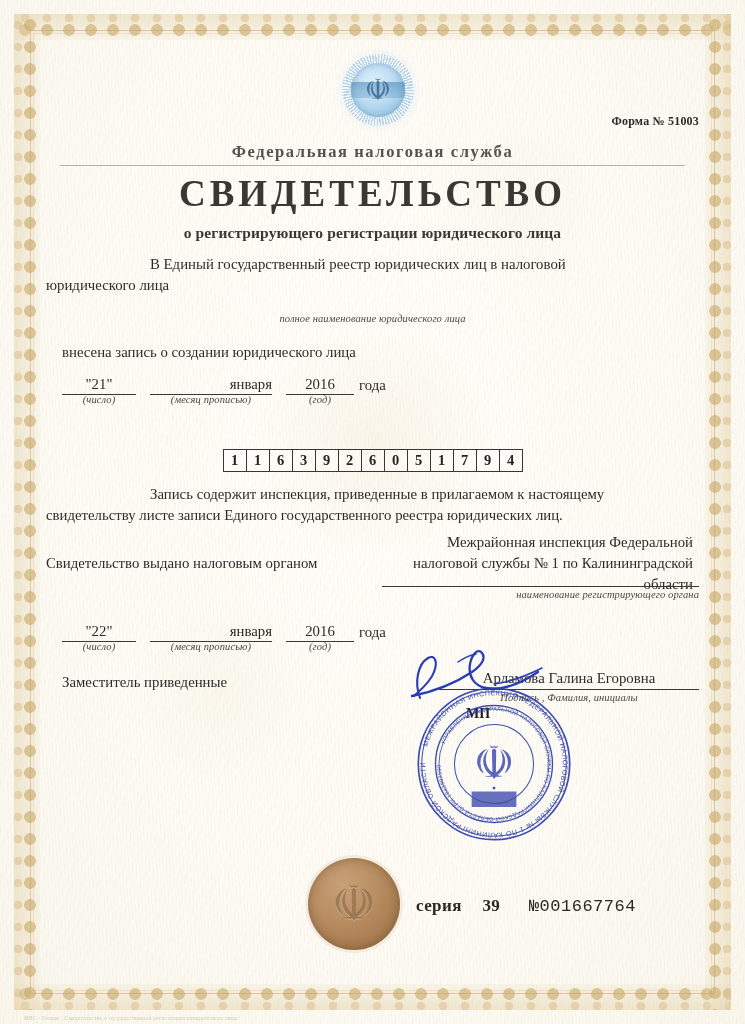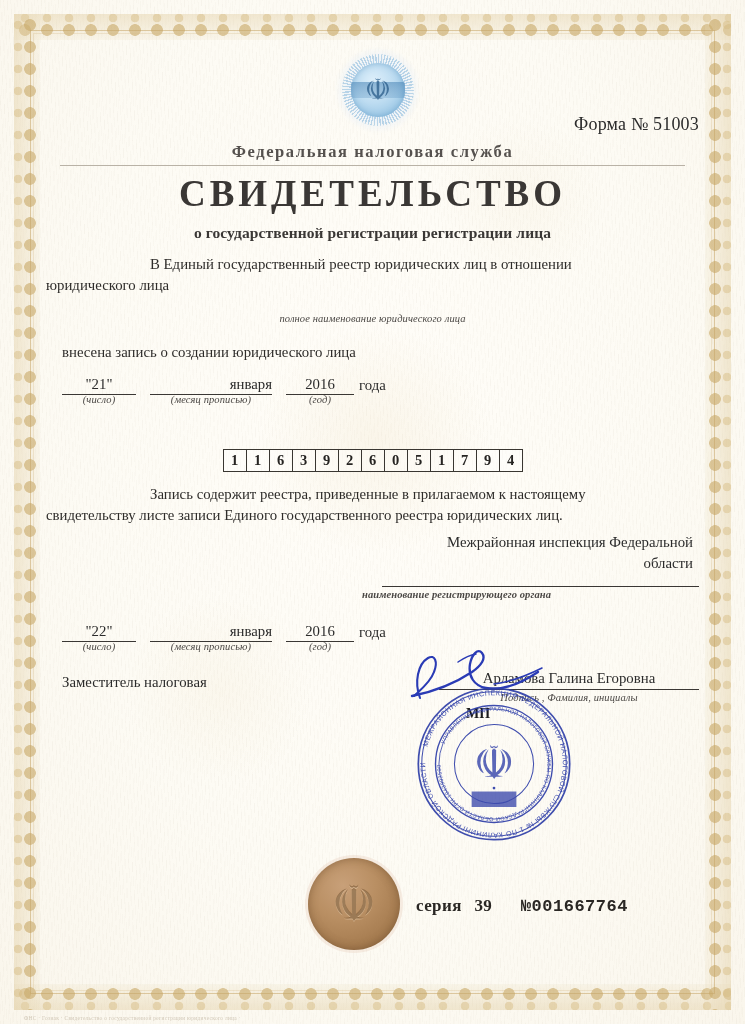--- a/index.html
+++ b/index.html
@@ -138,22 +138,22 @@
     position: absolute; inset: 14px;
     display: flex; align-items: center; justify-content: center;
     font-size: 30px; line-height: 1;
     color: rgba(45,95,140,.78);
   }
 
   .form-no {
     position: absolute;
     right: 0;
     top: 76px;
-    font-size: 18px;
-    font-weight: normal;
+    font-size: 12px;
+    font-weight: bold;
     letter-spacing: .2px;
     white-space: nowrap;
   }
 
   .fns-title {
     position: absolute;
     left: 0; right: 0;
     top: 104px;
     text-align: center;
     font-size: 16.5px;
@@ -323,22 +323,21 @@
   .auth-rule {
     position: absolute;
     left: 336px; right: 0;
     top: 548px;
     border-top: 1px solid #3a3734;
   }
   .auth-caption {
     position: absolute;
     left: 316px; right: 0;
     top: 551px;
-    text-align: left;
-    font-weight: bold;
+    text-align: right;
   }
 
   
   .sign-title {
     position: absolute;
     left: 16px;
     top: 636px;
     font-size: 14.8px;
   }
   .sign-name {
@@ -415,25 +414,25 @@
   .series-line {
     position: absolute;
     left: 370px;
     top: 858px;
     font-size: 17px;
     font-weight: bold;
     letter-spacing: .4px;
     color: #2a2724;
     white-space: nowrap;
   }
-  .series-line .lbl { margin-right: 8px; }
+  .series-line .lbl { margin-right: 16px; }
   .series-line .ser { margin-right: 24px; }
   .series-line .num {
     font-family: "Liberation Mono", "DejaVu Sans Mono", monospace;
-    font-weight: bold;
+    font-weight: normal;
     font-size: 17px;
     letter-spacing: .5px;
   }
 
   .microprint {
     position: absolute;
     left: 24px;
     bottom: 3px;
     font-size: 5.4px;
     letter-spacing: .3px;
@@ -468,24 +467,24 @@
       <div class="disc"></div>
       <div class="bands"></div>
       <div class="eagle">☫</div>
     </div>
 
     <div class="form-no">Форма  № 51003</div>
 
     <div class="fns-title">Федеральная налоговая служба</div>
     <div class="rule-under-fns"></div>
     <div class="main-title">СВИДЕТЕЛЬСТВО</div>
-    <div class="sub-title">о государственной регистрации регистрации лица</div>
+    <div class="sub-title">о регистрирующего регистрации юридического лица</div>
 
     <div class="body-text p-egrul">
-      <span>В Единый государственный реестр юридических лиц в отношении</span>
+      <span>В Единый государственный реестр юридических лиц в налоговой</span>
       <span class="tail">юридического лица</span>
     </div>
 
     <div class="org-caption caption">полное наименование юридического лица</div>
 
     <div class="body-text p-record">внесена запись о создании юридического лица</div>
 
     <div class="date-row date1">
       <span class="fld day">"21"</span>
       <span class="fld month">января</span>
@@ -508,44 +507,48 @@
       <span class="cell">6</span>
       <span class="cell">0</span>
       <span class="cell">5</span>
       <span class="cell">1</span>
       <span class="cell">7</span>
       <span class="cell">9</span>
       <span class="cell">4</span>
     </div>
 
     <div class="body-text p-note">
-      <span>Запись содержит реестра, приведенные в прилагаемом к настоящему</span>
+      <span>Запись содержит инспекция, приведенные в прилагаемом к настоящему</span>
       <span class="tail">свидетельству листе записи Единого государственного реестра юридических лиц.</span>
     </div>
 
     <div class="authority-block">
       <div class="auth-l1">Межрайонная инспекция Федеральной</div>
+      <div class="auth-l2">
+        <span class="lead">Свидетельство выдано налоговым органом</span>
+        <span class="fill">налоговой службы № 1 по Калининградской</span>
+      </div>
       <div class="auth-l3">области</div>
     </div>
     <div class="auth-rule"></div>
     <div class="auth-caption caption">наименование регистрирующего органа</div>
 
     <div class="date-row date2">
       <span class="fld day">"22"</span>
       <span class="fld month">января</span>
       <span class="fld year">2016</span>
       <span class="year-word">года</span>
     </div>
     <div class="date-caps date2-caps caption">
       <span class="c day">(число)</span>
       <span class="c month">(месяц прописью)</span>
       <span class="c year">(год)</span>
     </div>
 
-    <div class="sign-title">Заместитель налоговая</div>
+    <div class="sign-title">Заместитель приведенные</div>
     <div class="sign-name">Арламова Галина Егоровна</div>
     <div class="sign-caption caption">Подпись , Фамилия, инициалы</div>
 
     <svg class="signature-ink" viewBox="0 0 160 70">
       <g fill="none" stroke="#2a3bb5" stroke-linecap="round" stroke-linejoin="round">
         <path d="M22,60 C16,44 20,26 30,20 C37,16 40,24 36,34 C32,45 22,52 16,58" stroke-width="2.1"></path>
         <path d="M14,58 C34,54 56,46 74,34 C84,27 88,20 84,15 C80,10 74,16 72,26
                  C70,38 76,48 88,50 C104,53 122,46 140,34" stroke-width="2.3"></path>
         <path d="M60,24 C66,20 72,17 78,16" stroke-width="1.5"></path>
         <path d="M96,46 C112,44 128,38 144,30" stroke-width="1.6"></path>

